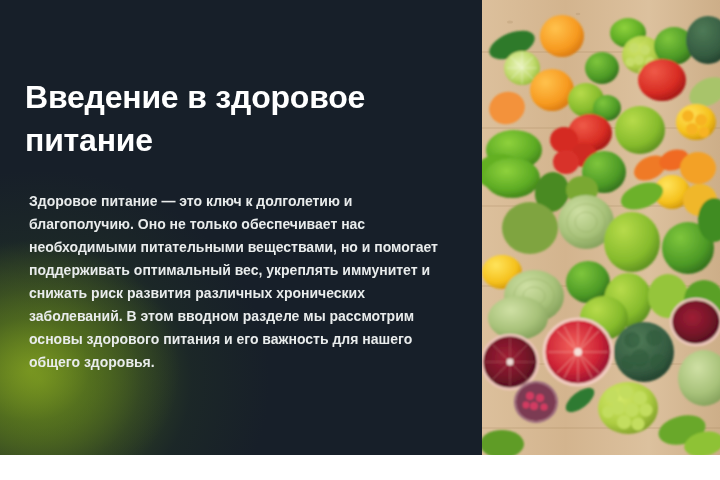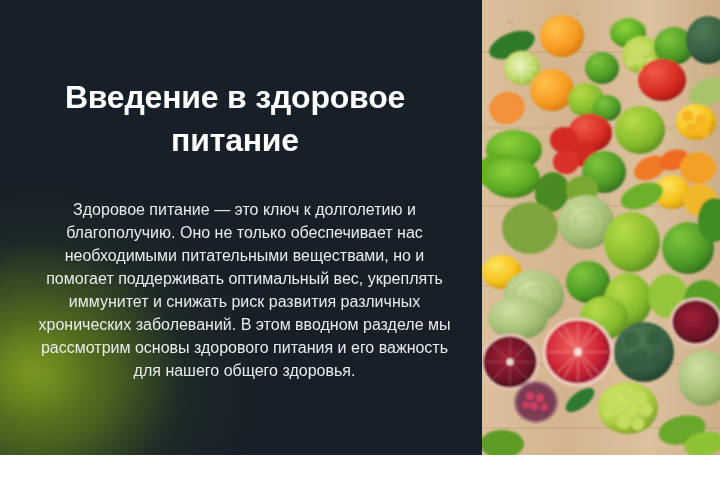--- a/index.html
+++ b/index.html
@@ -15,21 +15,20 @@
   }
 
   #slide {
     position: absolute;
     left: 0;
     top: 0;
     width: 720px;
     height: 455px;
     overflow: hidden;
     background: #4d7c0f;
-    text-align: center;
   }
 
   
   #text-panel {
     position: absolute;
     left: 0;
     top: 0;
     width: 482px;
     height: 455px;
     background: #171f29;
@@ -73,24 +72,24 @@
     font-weight: bold;
     color: #ffffff;
     letter-spacing: -0.2px;
   }
 
   #body-copy {
     position: absolute;
     left: 25px;
     top: 186px;
     width: 415px;
-    margin: 12px;
-    font-size: 16px;
+    margin: 4px;
+    font-size: 14px;
     line-height: 23px;
-    font-weight: normal;
+    font-weight: bold;
     color: #e9ecec;
   }
 
   
   #photo-panel {
     position: absolute;
     left: 482px;
     top: 0;
     width: 238px;
     height: 455px;

